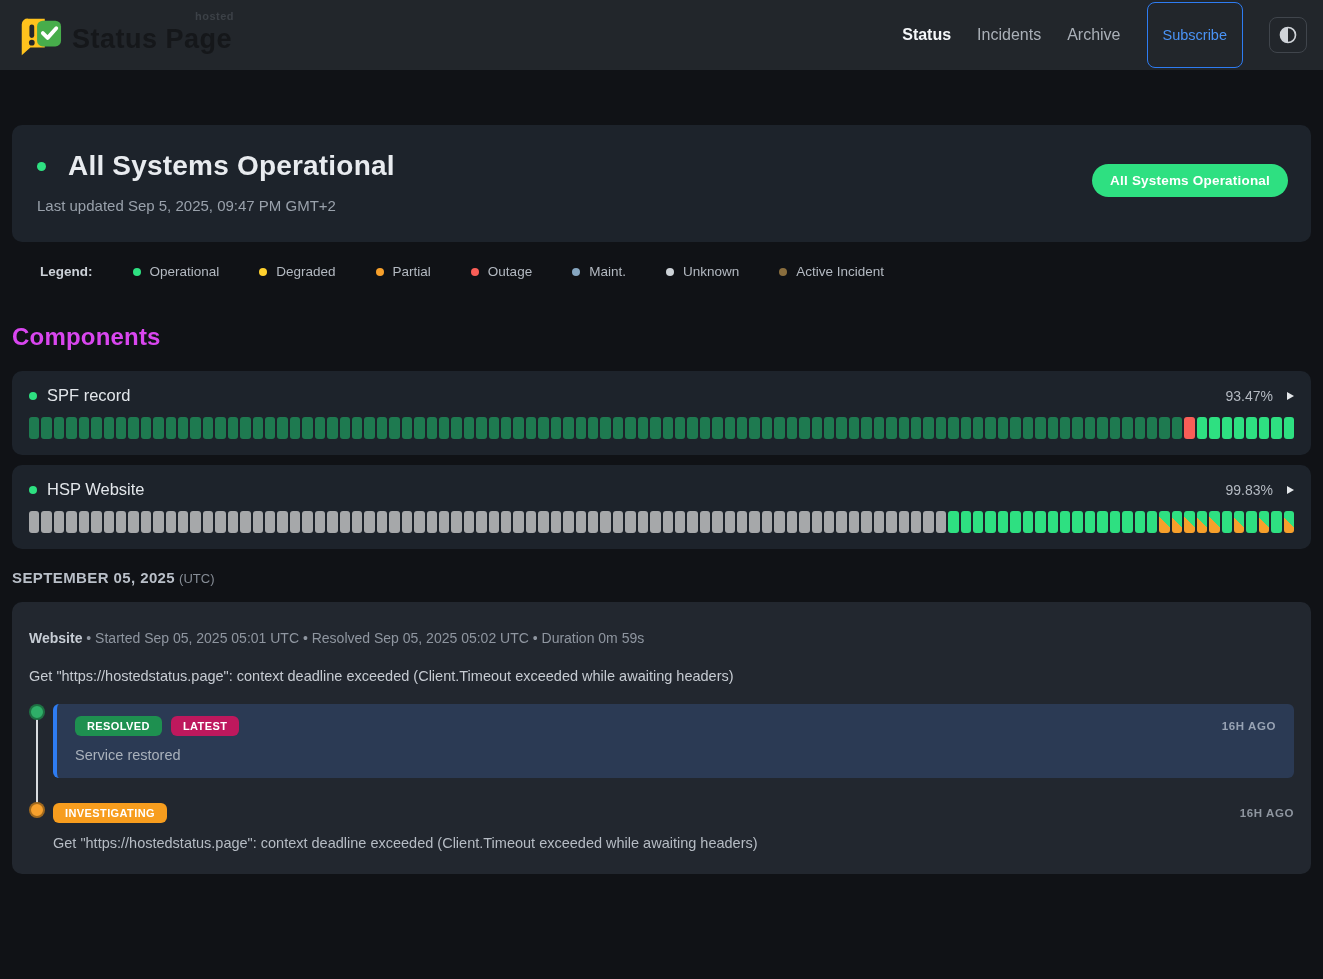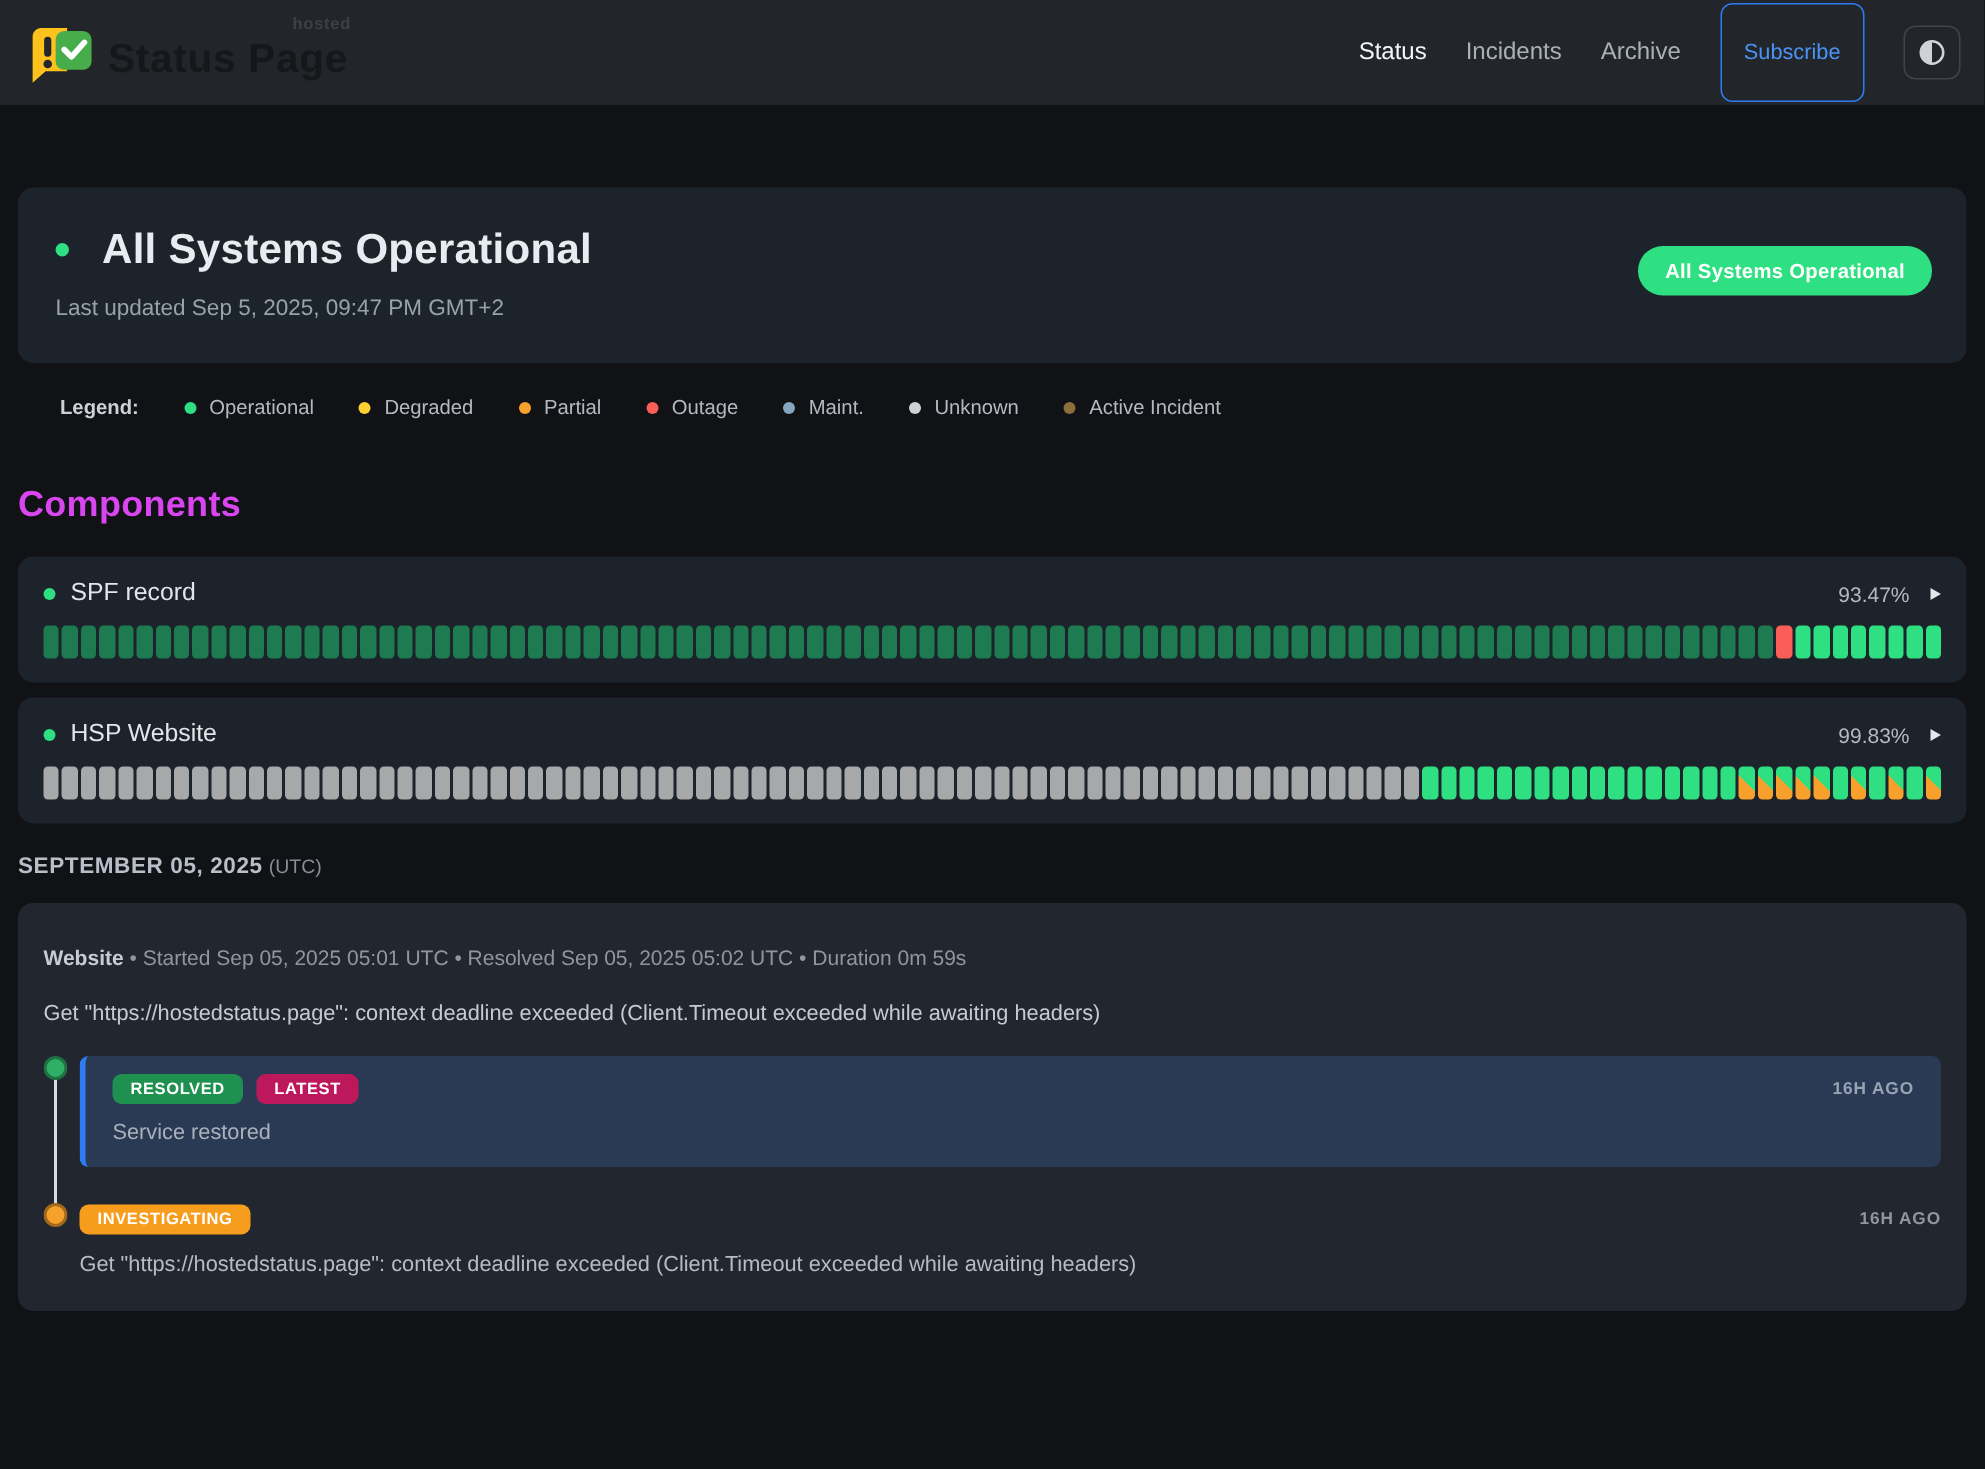--- a/index.html
+++ b/index.html
@@ -15,21 +15,21 @@
     height:70px; background:#22262b;
     display:flex; align-items:center; justify-content:space-between;
     padding:0 16px;
   }
   .brand { display:flex; align-items:center; gap:10px; cursor:pointer; }
   .brand-text { position:relative; font-size:27px; font-weight:bold; color:#15171a; letter-spacing:0.5px; padding-top:8px; }
   .brand-hosted { position:absolute; top:-6px; right:-2px; font-size:11px; font-weight:bold; color:#3c4147; letter-spacing:0.5px; }
   .header-right { display:flex; align-items:center; gap:26px; }
   .nav { display:flex; align-items:center; gap:26px; }
   .nav-link { font-size:16px; color:#aab0b8; text-decoration:none; cursor:pointer; }
-  .nav-link.active { color:#f4f6f8; font-weight:normal; }
+  .nav-link.active { color:#f4f6f8; font-weight:bold; }
   .subscribe-btn {
     background:transparent; border:1px solid #2e7cf2; color:#4a93f5;
     font-size:14.5px; padding:24px 15px; border-radius:8px; cursor:pointer;
     font-family:inherit;
   }
   .theme-toggle {
     width:38px; height:36px; background:transparent; border:1px solid #40454c;
     border-radius:8px; cursor:pointer; display:flex; align-items:center; justify-content:center;
   }
   
@@ -41,21 +41,21 @@
   .banner-title-row { display:flex; align-items:center; gap:22px; }
   .status-dot { width:9px; height:9px; border-radius:50%; flex:none; }
   .banner-title { font-size:28px; font-weight:600; color:#e8ebef; letter-spacing:0.2px; }
   .banner-updated { margin-top:15px; font-size:15px; color:#99a1ab; }
   .banner-badge {
     position:absolute; top:39px; right:23px;
     color:#fff; font-size:13.5px; font-weight:bold;
     padding:9px 18px; border-radius:999px; letter-spacing:0.2px;
   }
   
-  .legend { margin-top:22px; display:flex; align-items:center; gap:30px; font-size:13.5px;padding-left:28px; }
+  .legend { margin-top:22px; display:flex; align-items:center; gap:40px; font-size:13.5px;padding-left:28px; }
   .legend-label { font-weight:bold; color:#ccd1d8; }
   .legend-item { display:flex; align-items:center; gap:9px; color:#b3b9c1; }
   .legend-dot { width:8px; height:8px; border-radius:50%; flex:none; }
   
   .section-heading { margin-top:44px; font-size:24px; font-weight:600; color:#d946ef; letter-spacing:0.2px; }
   .component-card { margin-top:20px; background:#1d232b; border-radius:10px; padding:15px 17px 16px; }
   .component-card + .component-card { margin-top:10px; }
   .component-head { display:flex; align-items:center; cursor:pointer; }
   .component-name { margin-left:10px; font-size:16.5px; font-weight:500; color:#e2e6ea; }
   .component-right { margin-left:auto; display:flex; align-items:center; gap:14px; }

